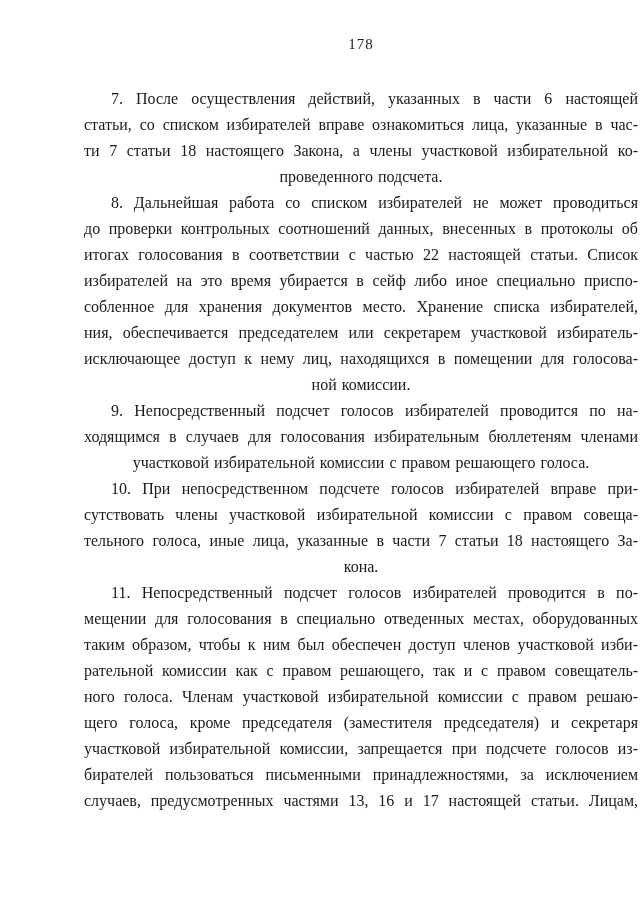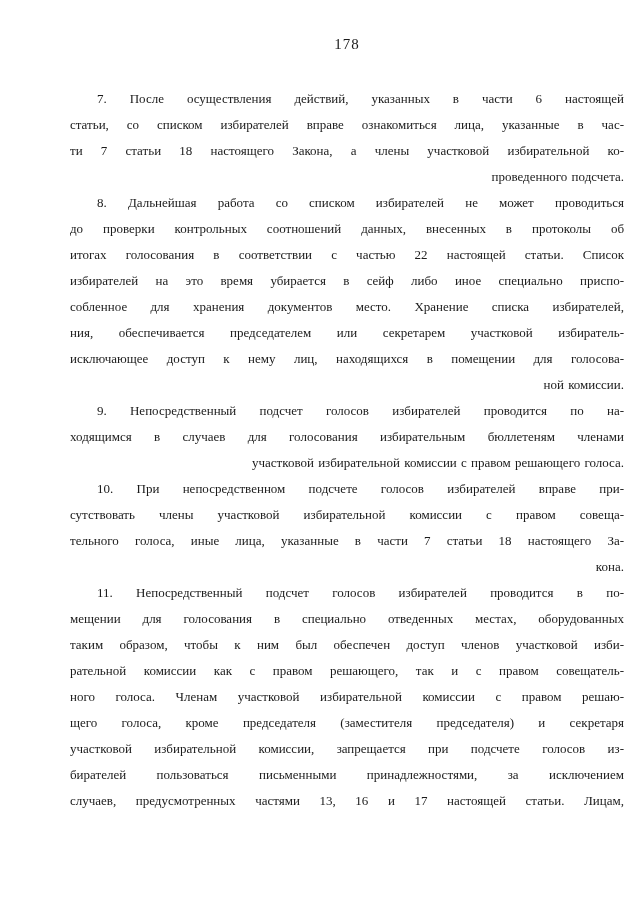--- a/index.html
+++ b/index.html
@@ -10,40 +10,40 @@
     width: 640px;
     height: 905px;
     background: #ffffff;
     font-family: "Liberation Serif", "DejaVu Serif", serif;
     color: #1a1a1a;
     position: relative;
     overflow: hidden;
   }
   .content {
     position: absolute;
-    left: 70px;
+    left: 84px;
     top: 0;
     width: 554px;
   }
   .page-number {
     margin-top: 36px;
     text-align: center;
     font-size: 15px;
     line-height: 16px;
     letter-spacing: 1px;
   }
   .text-block {
     margin-top: 34px;
-    font-size: 13px;
+    font-size: 16px;
   }
   .line {
     height: 26px;
     line-height: 26px;
     overflow: hidden;
-    text-align: right;
+    text-align: center;
     word-spacing: 1px;
   }
   .line.j {
     text-align: justify;
     text-align-last: justify;
   }
   .line.first {
     text-indent: 27px;
   }
 </style>

